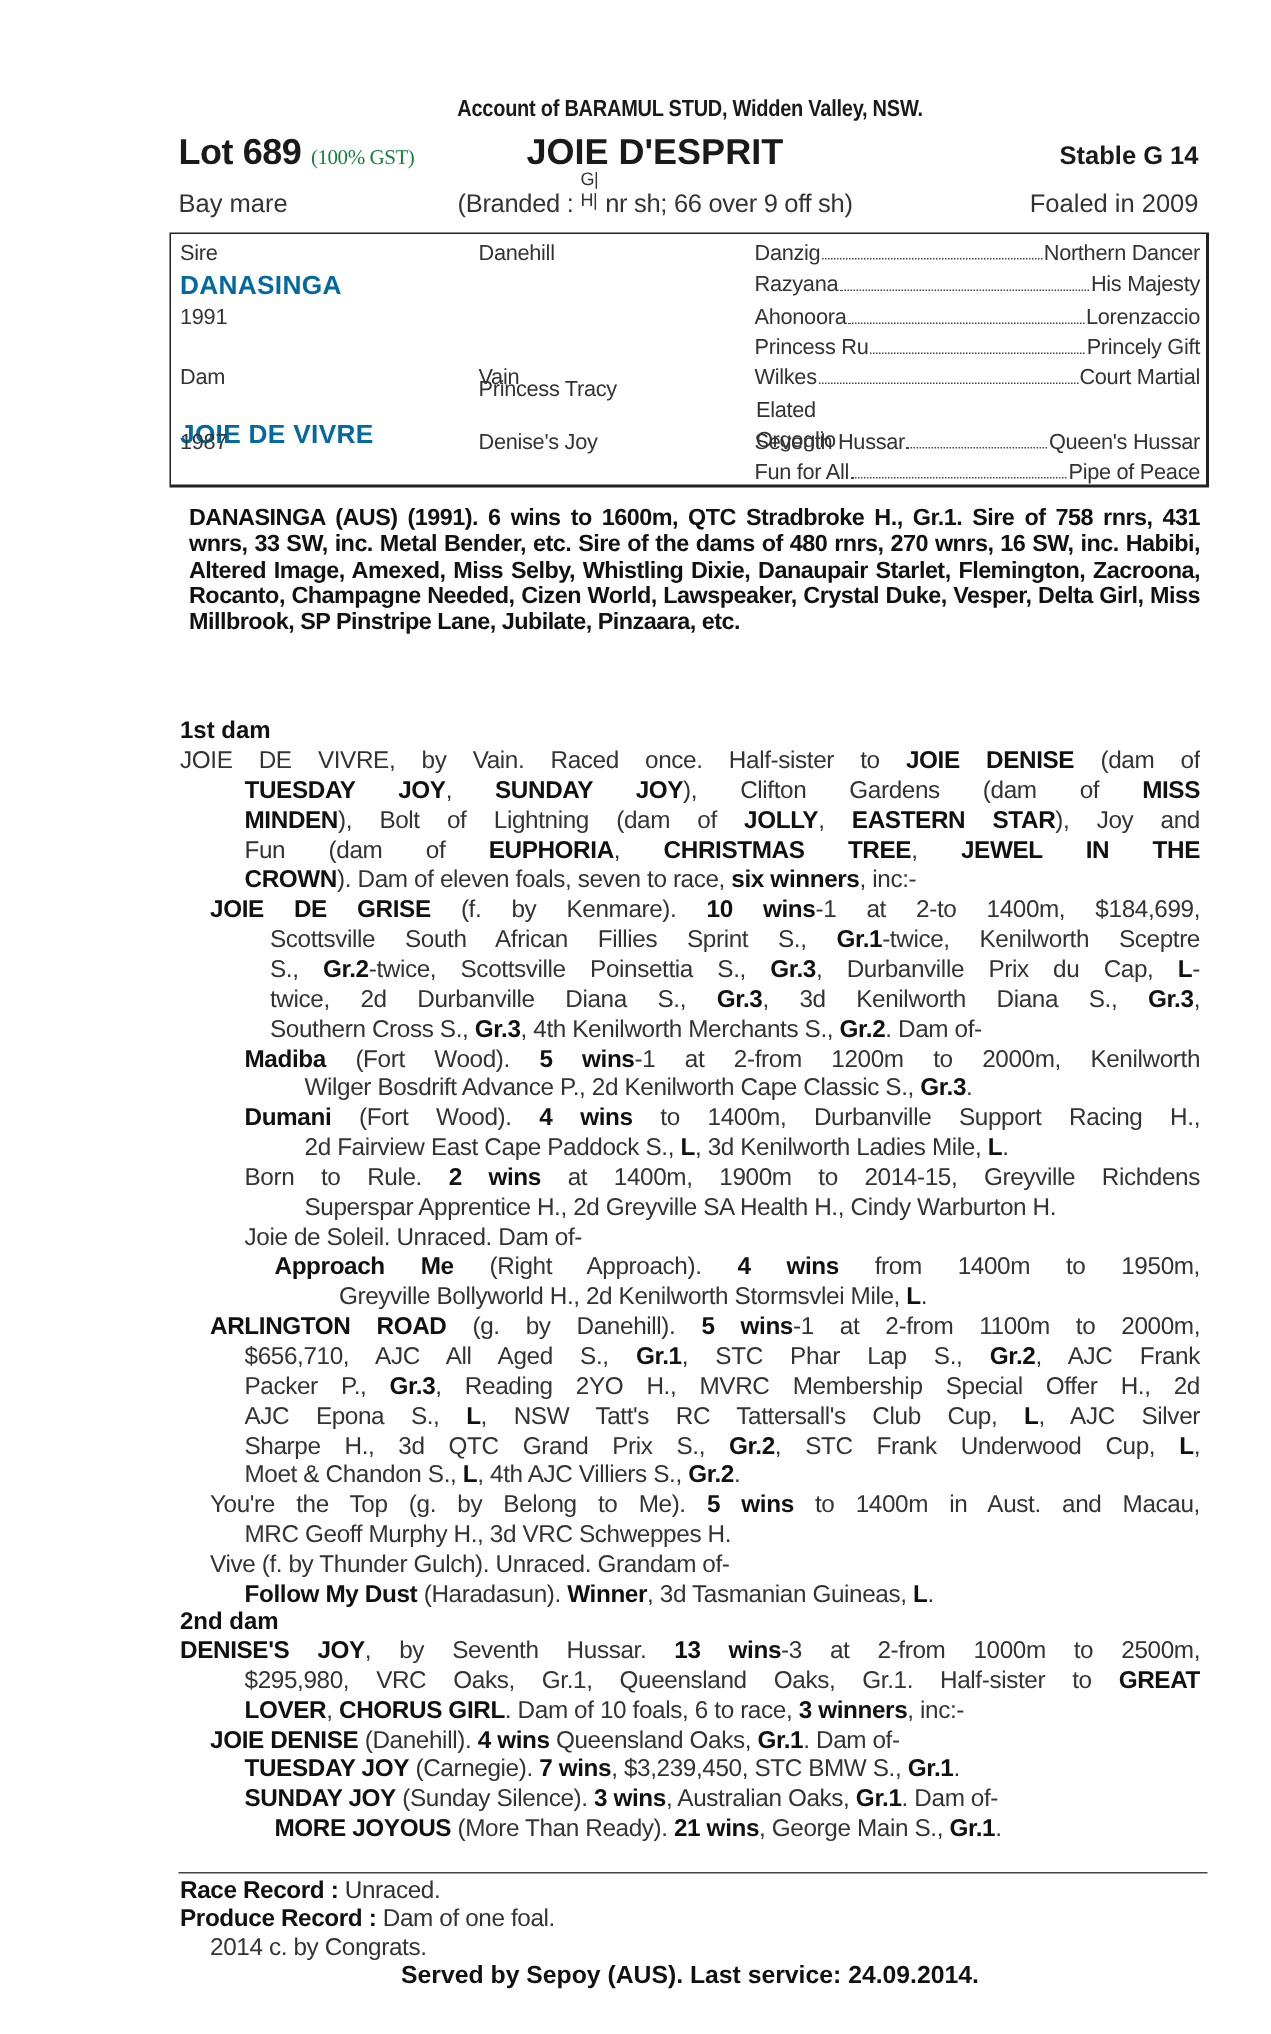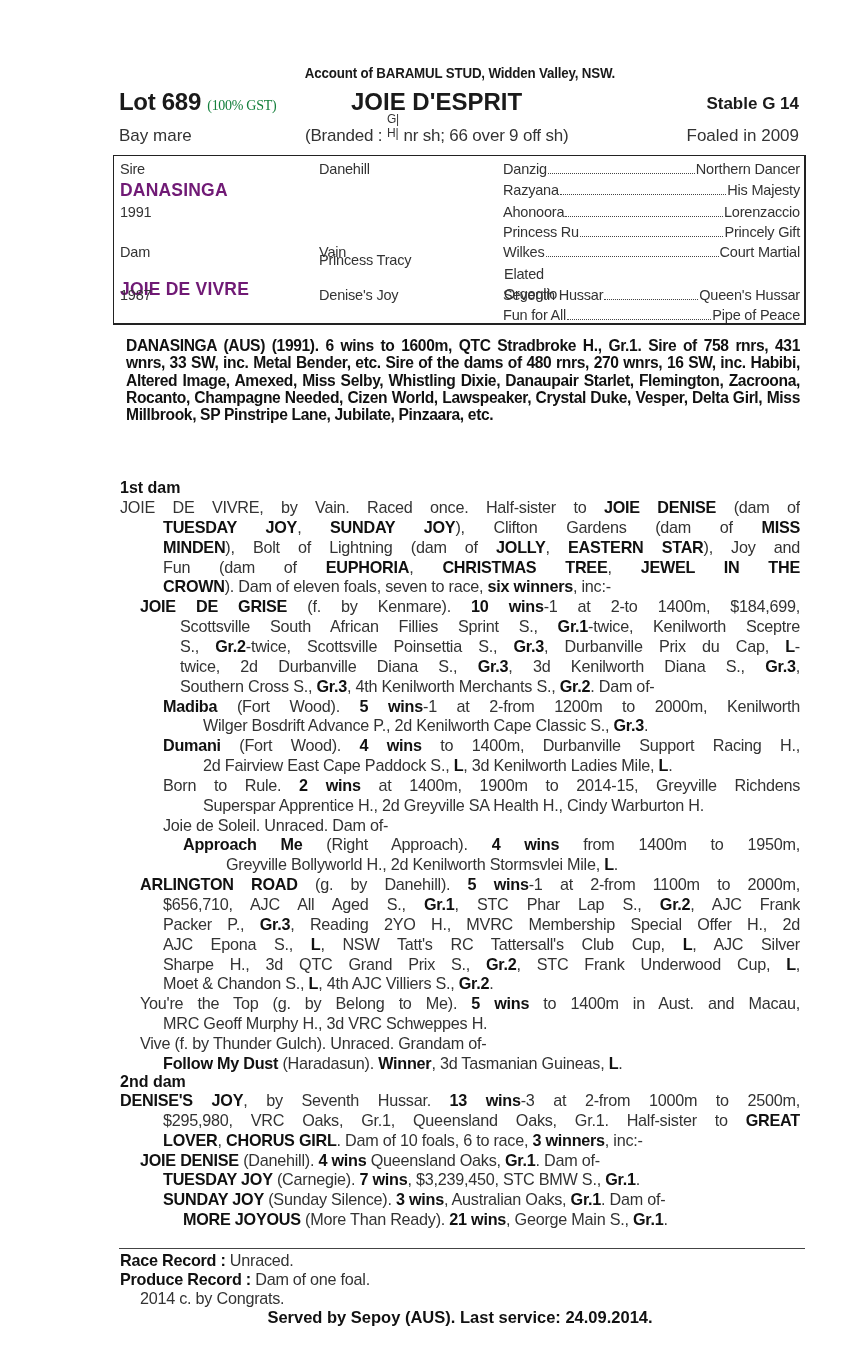--- a/index.html
+++ b/index.html
@@ -21,21 +21,21 @@
   .meta-sex { position: absolute; left: 0; top: 4px; }
   .meta-brand { position: absolute; left: 186px; top: 4px; letter-spacing: -0.2px; }
   .brand-mark { display: inline-block; position: relative; width: 12px; height: 14px; vertical-align: baseline; }
   .brand-mark .bt { position: absolute; left: 0; top: -14px; font-size: 12px; line-height: 12px; }
   .brand-mark .bb { position: absolute; left: 0; top: -1px; font-size: 12px; line-height: 14px; }
   .meta-foaled { position: absolute; right: 0; top: 4px; }
 
   .pedbox { position: absolute; left: 113px; top: 155px; width: 693px; height: 170px;
             border: 1.5px solid #222; border-right-width: 2px; border-bottom-width: 2px; box-sizing: border-box; }
   .ped { position: absolute; font-size: 14.5px; color: #333; white-space: nowrap; letter-spacing: -0.2px; }
-  .ped.big { font-weight: bold; font-size: 17.5px; color: #701a75; letter-spacing: 0.2px; }
+  .ped.big { font-weight: bold; font-size: 17.5px; color: #0369a1; letter-spacing: 0.2px; }
   .g3 { position: absolute; left: 389px; width: 297px; font-size: 14.5px; color: #333;
         display: flex; align-items: baseline; white-space: nowrap; letter-spacing: -0.2px; }
   .g3 .dots { flex: 1; border-bottom: 1.5px dotted #444; margin: 0 1px 3px 1px; height: 0; }
 
   .sirebio { position: absolute; left: 126px; top: 337px; width: 674px; font-weight: bold; font-size: 15.6px;
              line-height: 17.3px; text-align: justify; color: #111; letter-spacing: -0.35px; }
 
   .section-title { position: absolute; left: 120px; font-weight: bold; font-size: 16px; color: #111; }
 
   .line { position: absolute; font-size: 16.2px; white-space: nowrap; color: #333; letter-spacing: -0.25px; line-height: 20px; }

